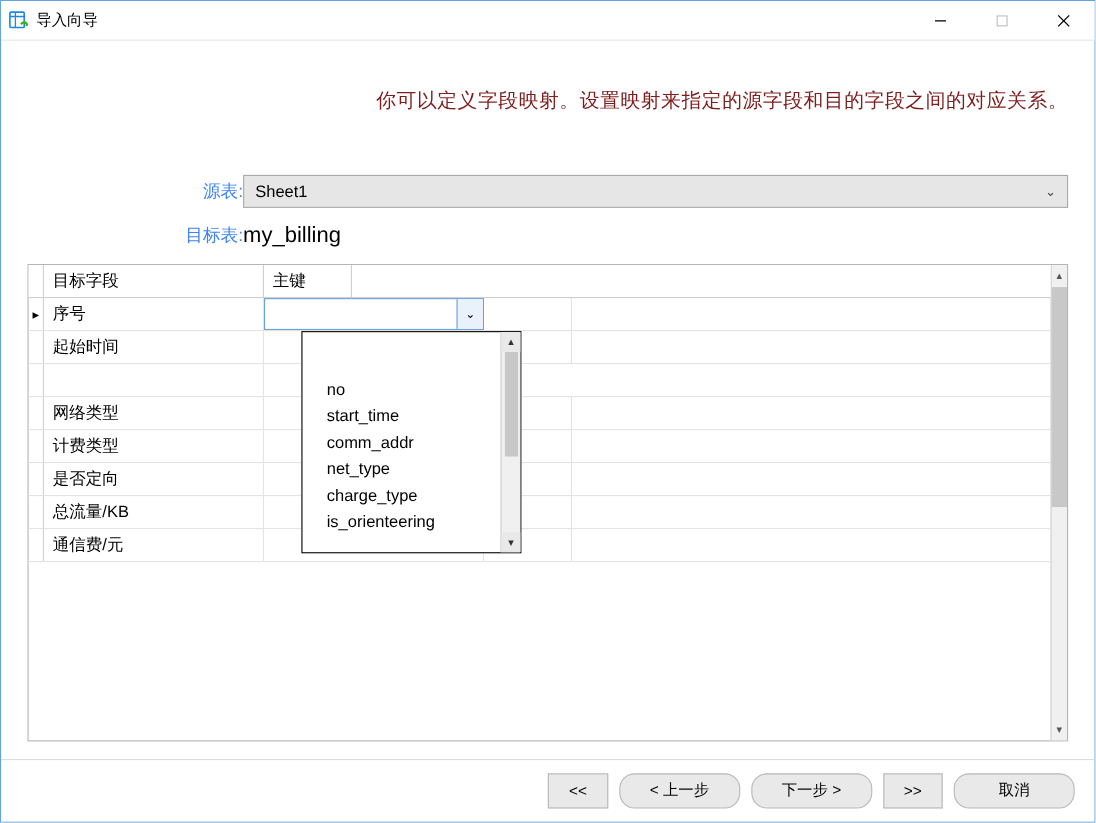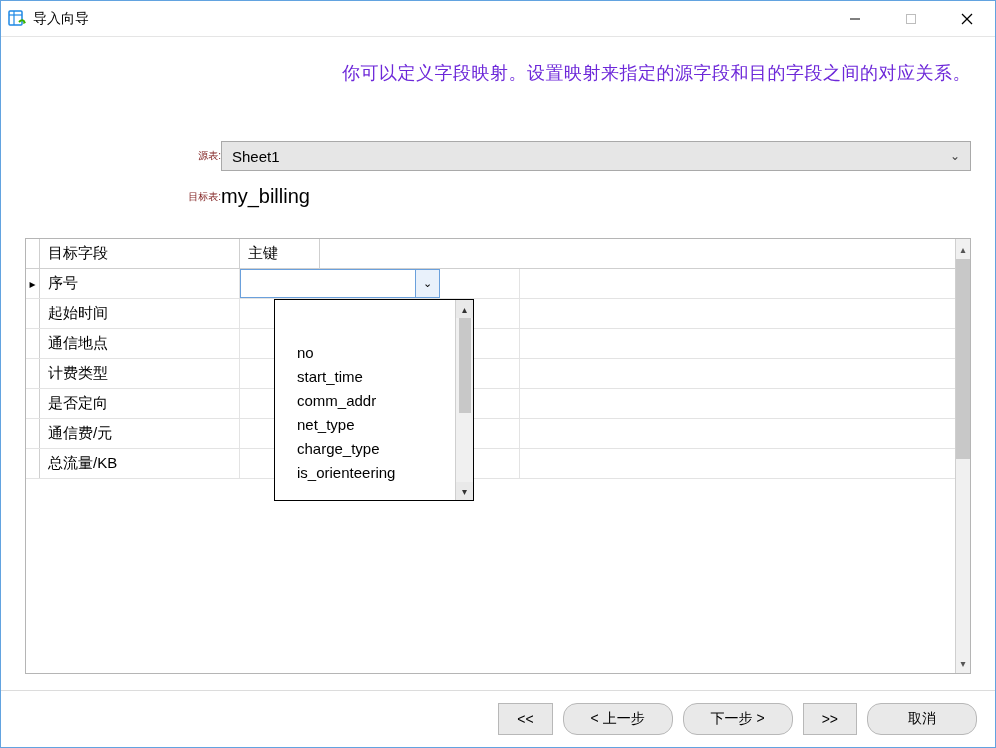--- a/index.html
+++ b/index.html
@@ -17,24 +17,24 @@
     padding-left: 6px;
   }
   .title-icon { width: 20px; height: 20px; margin-right: 6px; display:flex; align-items:center; justify-content:center; }
   .title-text { font-size: 14px; color: #000; }
   .title-spacer { flex: 1; }
   .winbtn { width: 56px; height: 36px; display: flex; align-items: center; justify-content: center; font-size: 14px; color: #000; }
   .winbtn.disabled { color: #bdbdbd; }
 
   .body { padding: 24px 24px 16px 24px; flex: 1; display: flex; flex-direction: column; overflow: hidden; }
 
-  .heading { font-size: 18px; color: #6d28d9; margin-bottom: 56px; letter-spacing: 0.5px; }
+  .heading { font-size: 18px; color: #7f1d1d; margin-bottom: 56px; letter-spacing: 0.5px; margin-top: 18px; }
 
   .form-row { display: flex; align-items: center; margin-bottom: 14px; }
-  .form-label { width: 196px; font-size: 10px; color: #7f1d1d; }
+  .form-label { width: 196px; font-size: 16px; color: #3b82f6; }
   .combo {
     flex: 1; height: 30px; background: #e6e6e6; border: 1px solid #a9a9a9;
     display: flex; align-items: center; padding: 0 10px; font-size: 15px; position: relative;
   }
   .combo .chev { position: absolute; right: 10px; font-size: 12px; color: #444; }
   .static-value { font-size: 20px; }
 
   .grid-wrap { flex: 1; min-height: 0; border: 1px solid #b5b5b5; position: relative; display:flex; }
   .grid { width: 945px; position: relative; }
   .scroll-col { flex:1; background:#f0f0f0; border-left:1px solid #cfcfcf; display:flex; flex-direction:column; align-items:center; }
@@ -116,21 +116,21 @@
     <div class="heading">你可以定义字段映射。设置映射来指定的源字段和目的字段之间的对应关系。</div>
 
     <div class="form-row">
       <div class="form-label">源表:</div>
       <div class="combo">
         <span>Sheet1</span>
         <span class="chev">⌄</span>
       </div>
     </div>
 
-    <div class="form-row" style="margin-bottom:30px;">
+    <div class="form-row" style="margin-bottom:14px;">
       <div class="form-label">目标表:</div>
       <div class="static-value">my_billing</div>
     </div>
 
     <div class="grid-wrap">
       <div class="grid">
 
         <div class="hdr-row">
           <div class="marker-col"></div>
           <div class="cell col-tgt">目标字段</div>
@@ -147,45 +147,50 @@
           <div class="cell col-pk"></div>
         </div>
         <div class="row">
           <div class="marker-col"></div>
           <div class="cell col-src">起始时间</div>
           <div class="cell col-tgt"></div>
           <div class="cell col-pk"></div>
         </div>
         <div class="row">
           <div class="marker-col"></div>
-          <div class="cell col-src">通信地点</div>
+          <div class="cell col-tgt"></div>
+          <div class="cell col-pk"></div>
+        </div>
+        <div class="row">
+          <div class="marker-col"></div>
+          <div class="cell col-src">网络类型</div>
           <div class="cell col-tgt"></div>
           <div class="cell col-pk"></div>
         </div>
         <div class="row">
           <div class="marker-col"></div>
           <div class="cell col-src">计费类型</div>
           <div class="cell col-tgt"></div>
           <div class="cell col-pk"></div>
         </div>
         <div class="row">
           <div class="marker-col"></div>
           <div class="cell col-src">是否定向</div>
           <div class="cell col-tgt"></div>
           <div class="cell col-pk"></div>
         </div>
         <div class="row">
           <div class="marker-col"></div>
+          <div class="cell col-src">总流量/KB</div>
+          <div class="cell col-tgt"></div>
+          <div class="cell col-pk"></div>
+        </div>
+        <div class="row">
+          <div class="marker-col"></div>
           <div class="cell col-src">通信费/元</div>
-          <div class="cell col-tgt"></div>
-          <div class="cell col-pk"></div>
-        </div>
-        <div class="row">
-          <div class="marker-col"></div>
-          <div class="cell col-src">总流量/KB</div>
           <div class="cell col-tgt"></div>
           <div class="cell col-pk"></div>
         </div>
 
         <div class="dropdown">
           <ul>
             <li class="dd-empty"></li>
             <li>no</li>
             <li>start_time</li>
             <li>comm_addr</li>

